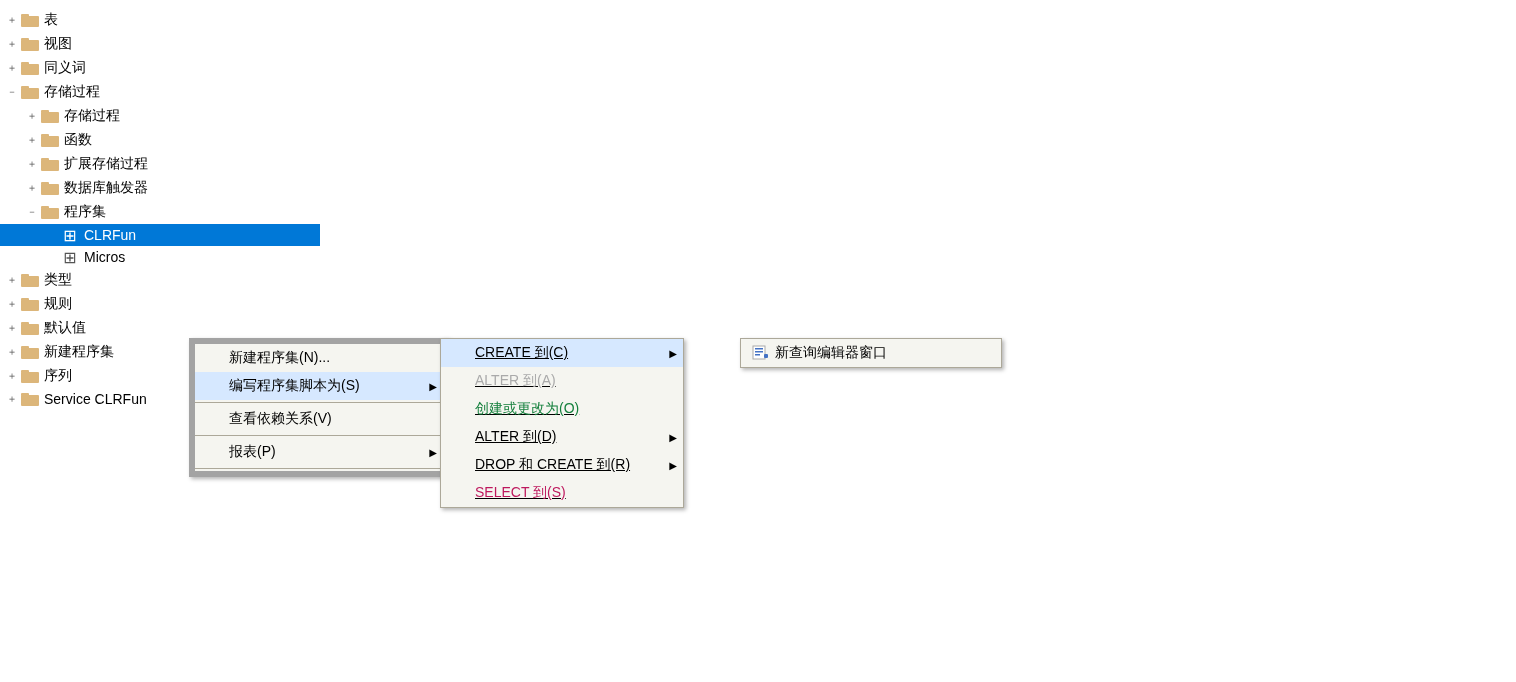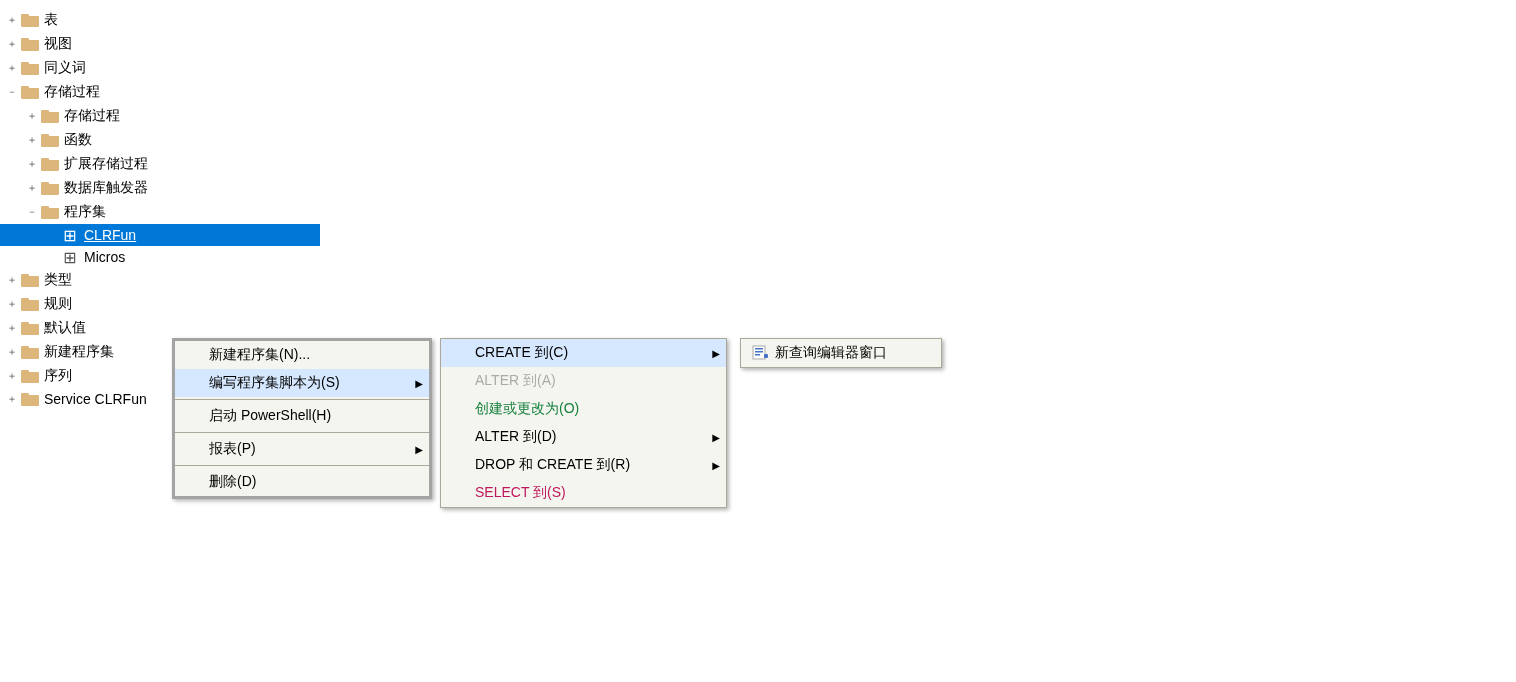--- a/index.html
+++ b/index.html
@@ -78,36 +78,35 @@
       margin-right: 4px;
       flex-shrink: 0;
     }
 
     .item-label {
       color: #000;
     }
 
     .tree-item.selected .item-label {
       color: #fff;
-      text-decoration: underline;
     }
 
     
     .indent-1 { padding-left: 4px; }
     .indent-2 { padding-left: 24px; }
     .indent-3 { padding-left: 44px; }
 
     
     .context-menu {
       position: absolute;
       top: 338px;
-      left: 172px;
+      left: 189px;
       width: 260px;
       background: #f5f5f0;
-      border: 3px solid #a3a3a3;
+      border: 6px solid #a3a3a3;
       box-shadow: 2px 2px 4px rgba(0,0,0,0.3);
       z-index: 100;
     }
 
     .context-menu-item {
       display: flex;
       align-items: center;
       padding: 5px 20px 5px 8px;
       cursor: pointer;
       position: relative;
@@ -134,33 +133,34 @@
       height: 1px;
       background: #aca899;
       margin: 2px 0;
     }
 
     
     .context-menu-2 {
       position: absolute;
       top: 338px;
       left: 440px;
-      width: 287px;
+      width: 244px;
       background: #f5f5f0;
       border: 1px solid #aca899;
       box-shadow: 2px 2px 4px rgba(0,0,0,0.3);
       z-index: 101;
+      text-decoration: underline;
     }
 
     
     .context-menu-3 {
       position: absolute;
       top: 338px;
       left: 740px;
-      width: 202px;
+      width: 262px;
       background: #f5f5f0;
       border: 1px solid #aca899;
       box-shadow: 2px 2px 4px rgba(0,0,0,0.3);
       z-index: 102;
     }
 
     .menu-icon {
       width: 22px;
       height: 18px;
       display: inline-flex;
@@ -363,40 +363,36 @@
   </div>
 
   <div class="context-menu-item active">
     <span class="menu-icon"></span>
     <span>编写程序集脚本为(S)</span>
     <span class="arrow">▶</span>
   </div>
 
   <div class="context-menu-separator"></div>
 
-
-  <div class="context-menu-item">
-    <span class="menu-icon"></span>
-    <span>启动 PowerShell(H)</span>
-  </div>
+  <div class="context-menu-item">
+    <span class="menu-icon"></span>
+    <span>查看依赖关系(V)</span>
+  </div>
+
 
   <div class="context-menu-separator"></div>
 
   <div class="context-menu-item">
     <span class="menu-icon"></span>
     <span>报表(P)</span>
     <span class="arrow">▶</span>
   </div>
 
   <div class="context-menu-separator"></div>
 
-  <div class="context-menu-item">
-    <span class="menu-icon"></span>
-    <span>删除(D)</span>
-  </div>
 
 </div>
 
 <div class="context-menu-2">
 
   <div class="context-menu-item active">
     <span class="menu-icon"></span>
     <span>CREATE 到(C)</span>
     <span class="arrow">▶</span>
   </div>

